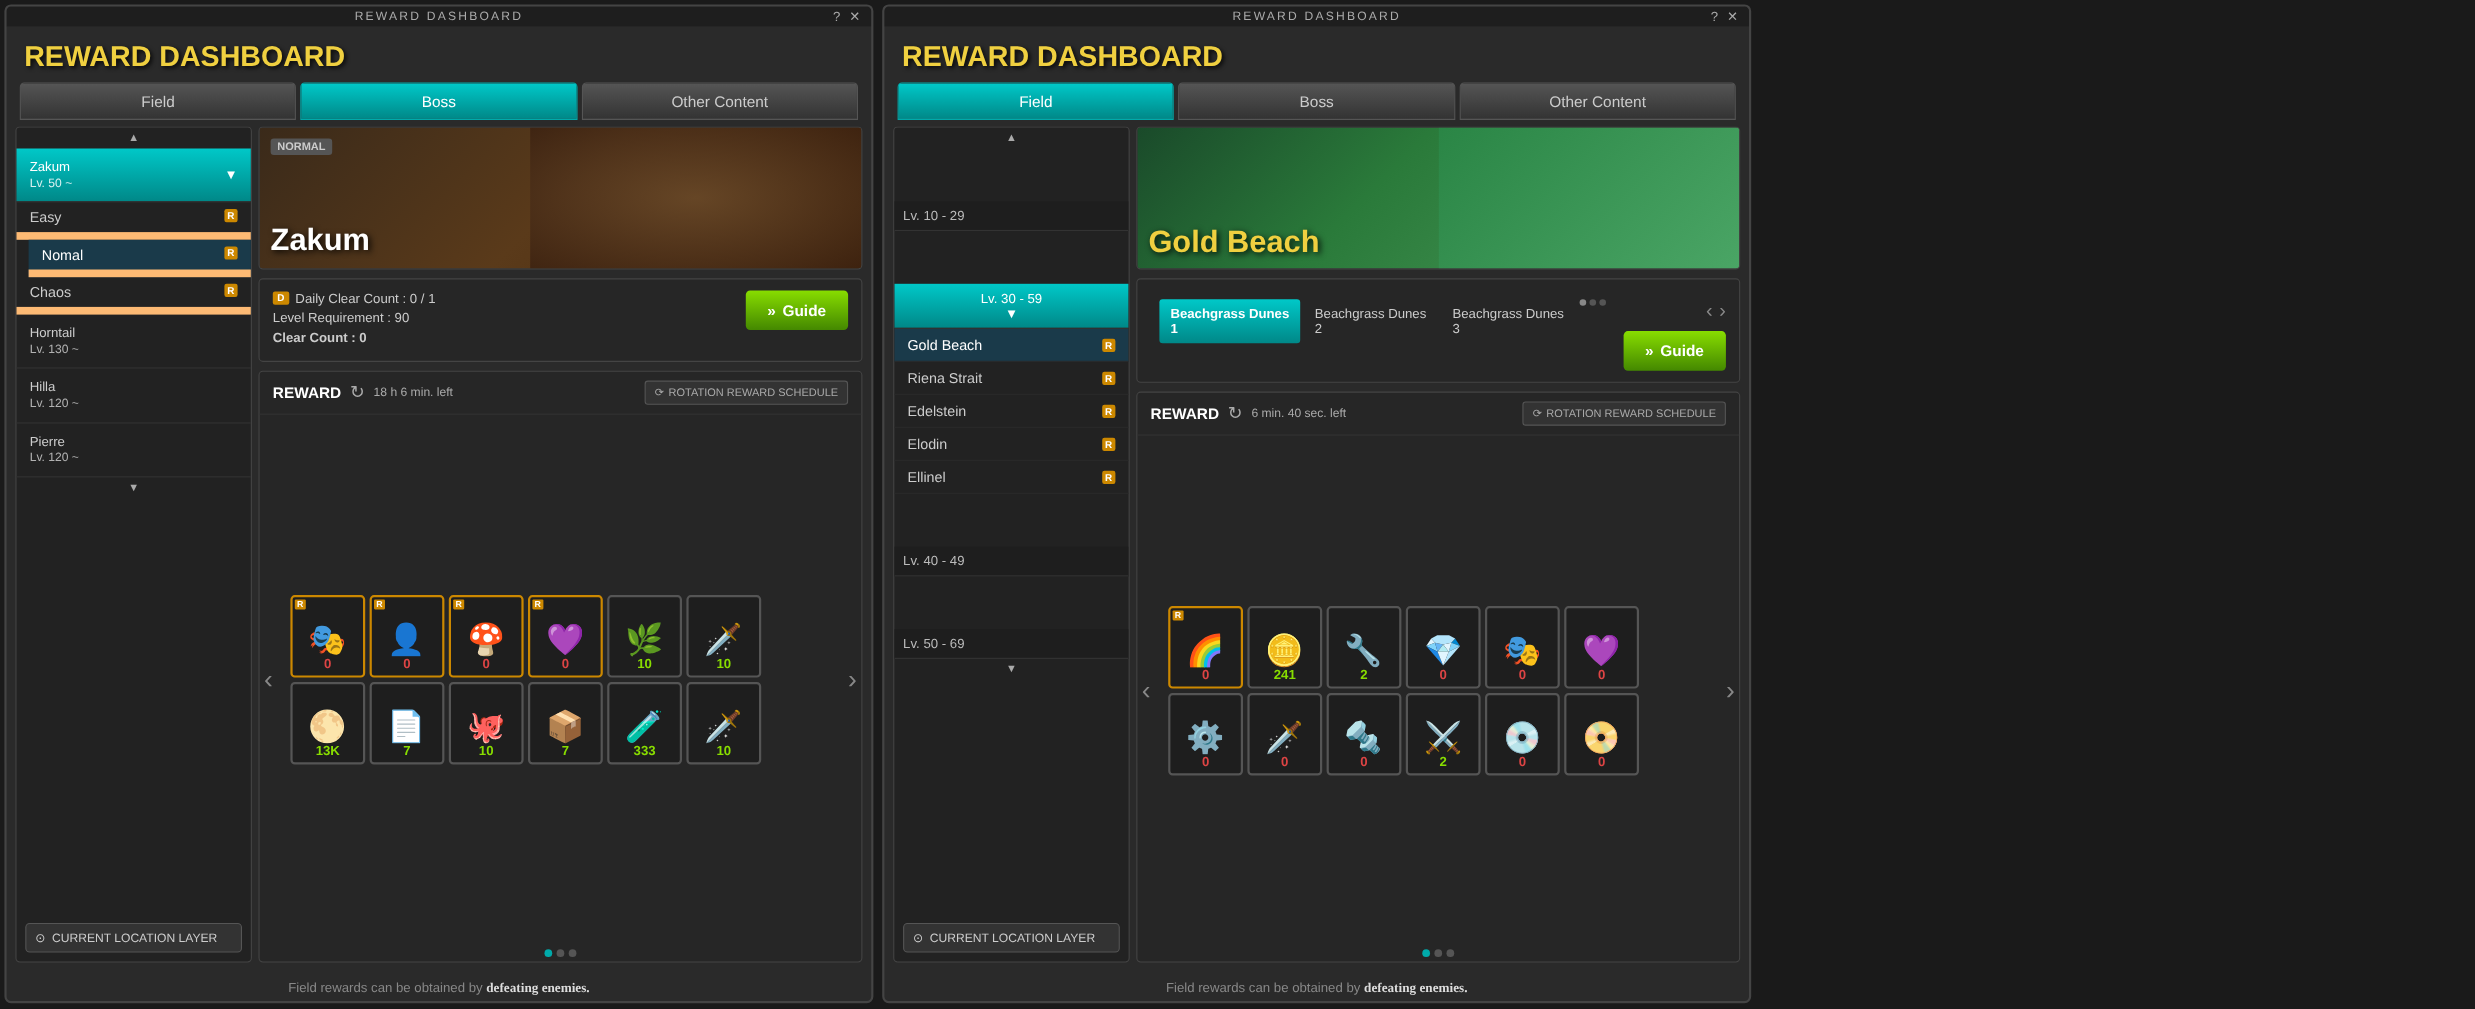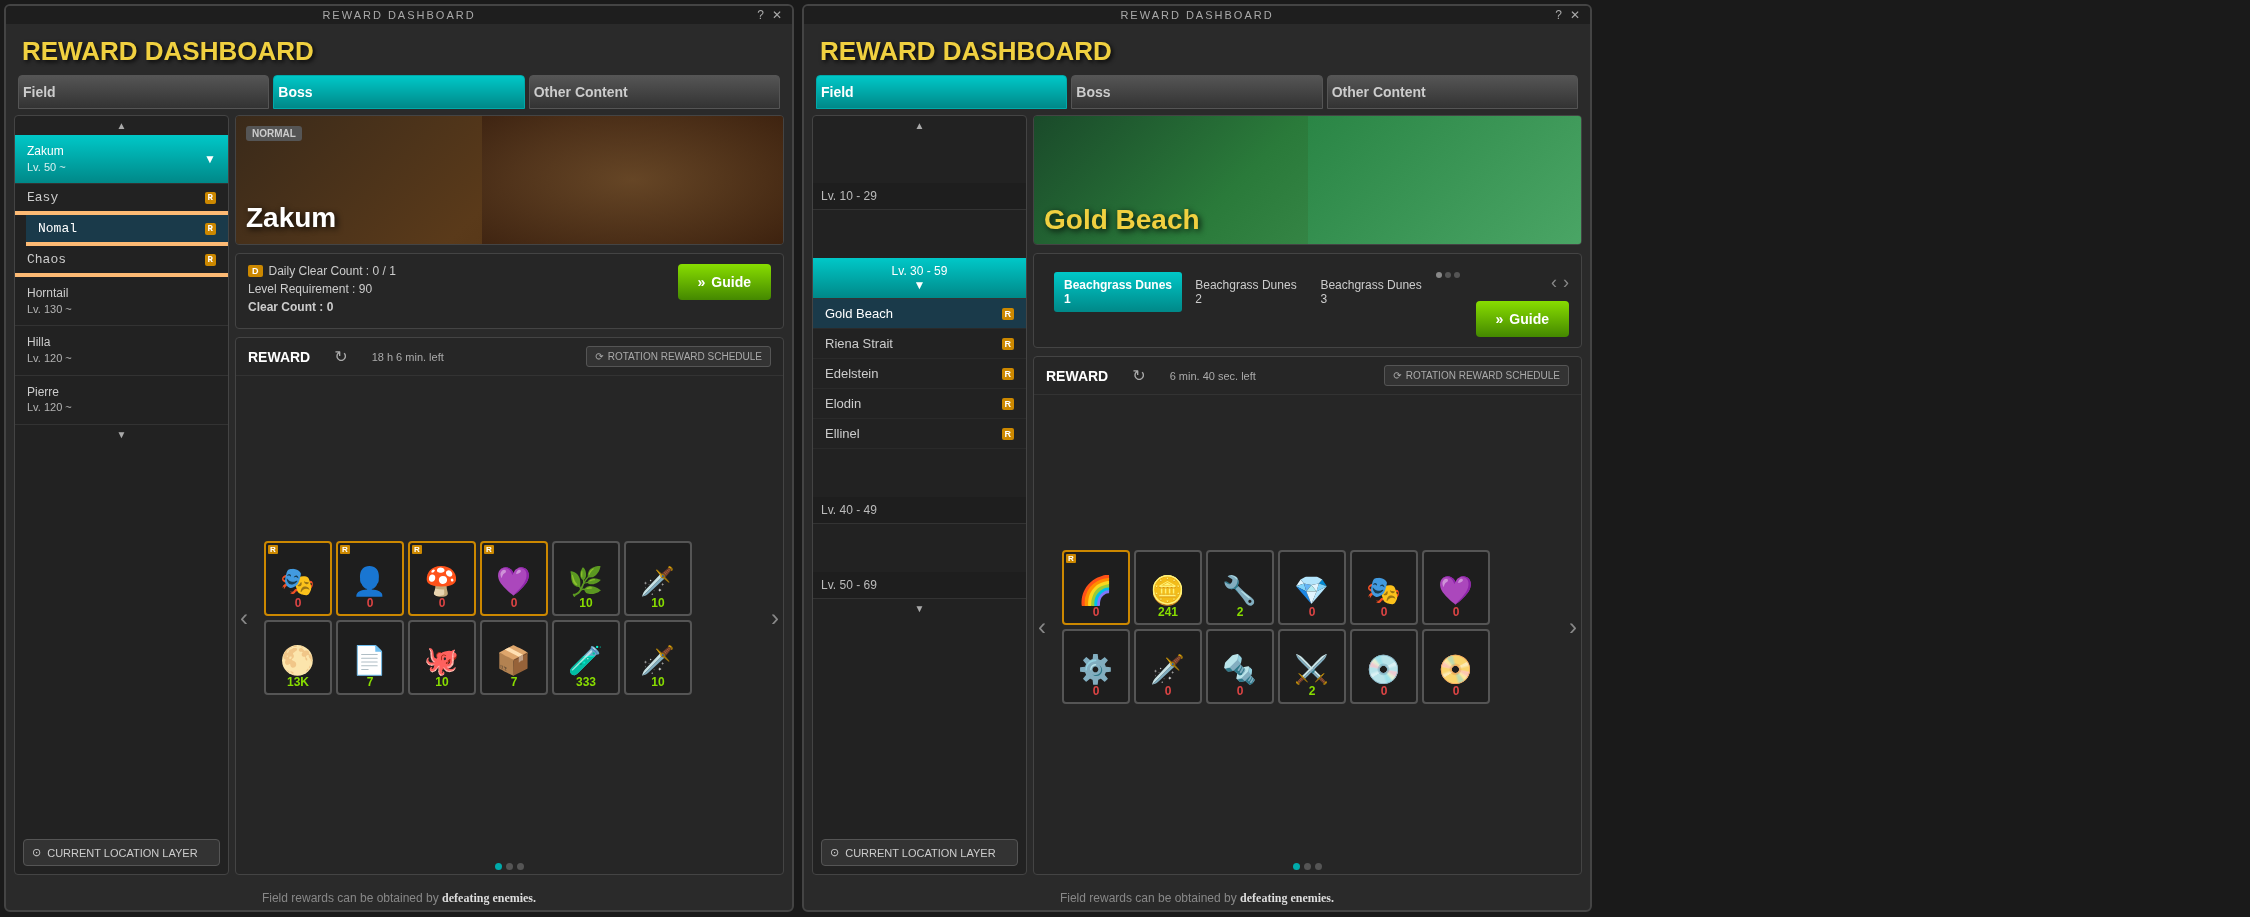--- a/index.html
+++ b/index.html
@@ -56,23 +56,24 @@
     }
     .tabs {
       display: flex;
       padding: 0 12px;
       gap: 4px;
       margin-bottom: 6px;
     }
     .tab {
       flex: 1;
       padding: 8px 4px;
+      text-align: center;
       border-radius: 4px 4px 0 0;
       font-size: 14px;
-      font-weight: bold;
+      font-weight: normal;
       cursor: pointer;
       border: 1px solid #555;
     }
     .tab.active {
       background: linear-gradient(180deg, #00c8c8 0%, #008888 100%);
       color: #fff;
       border-color: #00aaaa;
     }
     .tab.inactive {
       background: linear-gradient(180deg, #555 0%, #333 100%);
@@ -121,23 +122,22 @@
       font-size: 11px;
       opacity: 0.85;
     }
     .difficulty-item {
       padding: 6px 12px;
       color: #ccc;
       font-size: 13px;
       cursor: pointer;
       display: flex;
       justify-content: space-between;
-      align-items: center;
-      border-bottom: 4px solid #fdba74;
-      font-family: Liberation Mono, monospace;
+      align-items: flex-start;
+      border-bottom: 7px solid #fdba74;
     }
     .difficulty-item.selected {
       background: #1a3a4a;
       color: #fff;
       margin-left: 11px;
     }
     .r-badge {
       background: #cc8800;
       color: #fff;
       font-size: 9px;
@@ -248,21 +248,21 @@
       background: #262626;
       border: 1px solid #444;
       border-radius: 4px;
       flex: 1;
       display: flex;
       flex-direction: column;
     }
     .reward-header {
       display: flex;
       align-items: center;
-      gap: 24px;
+      gap: 8px;
       padding: 8px 12px;
       border-bottom: 1px solid #333;
     }
     .reward-title {
       color: #fff;
       font-size: 14px;
       font-weight: bold;
     }
     .reward-timer {
       color: #aaa;

